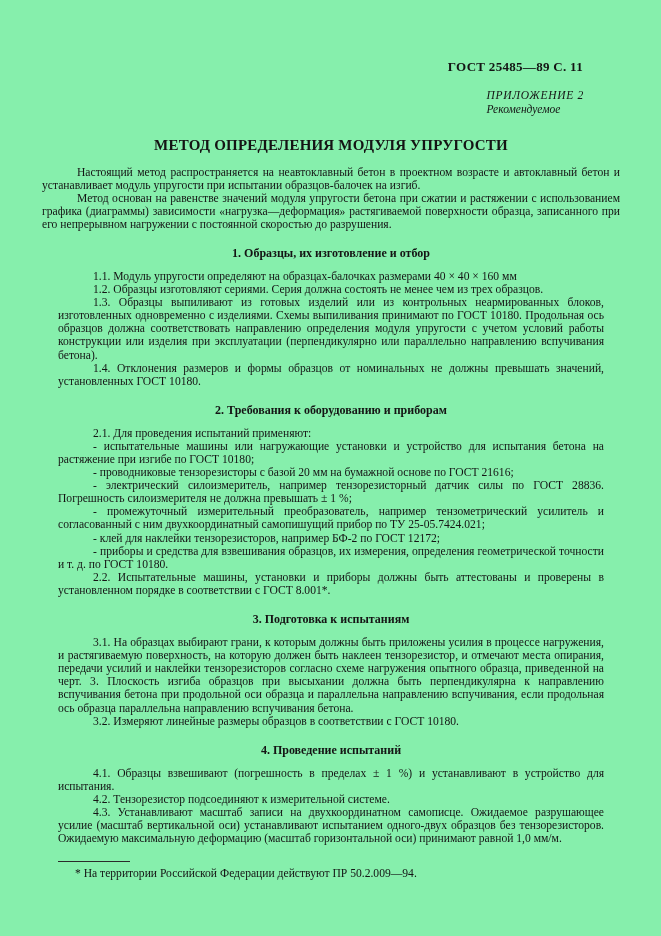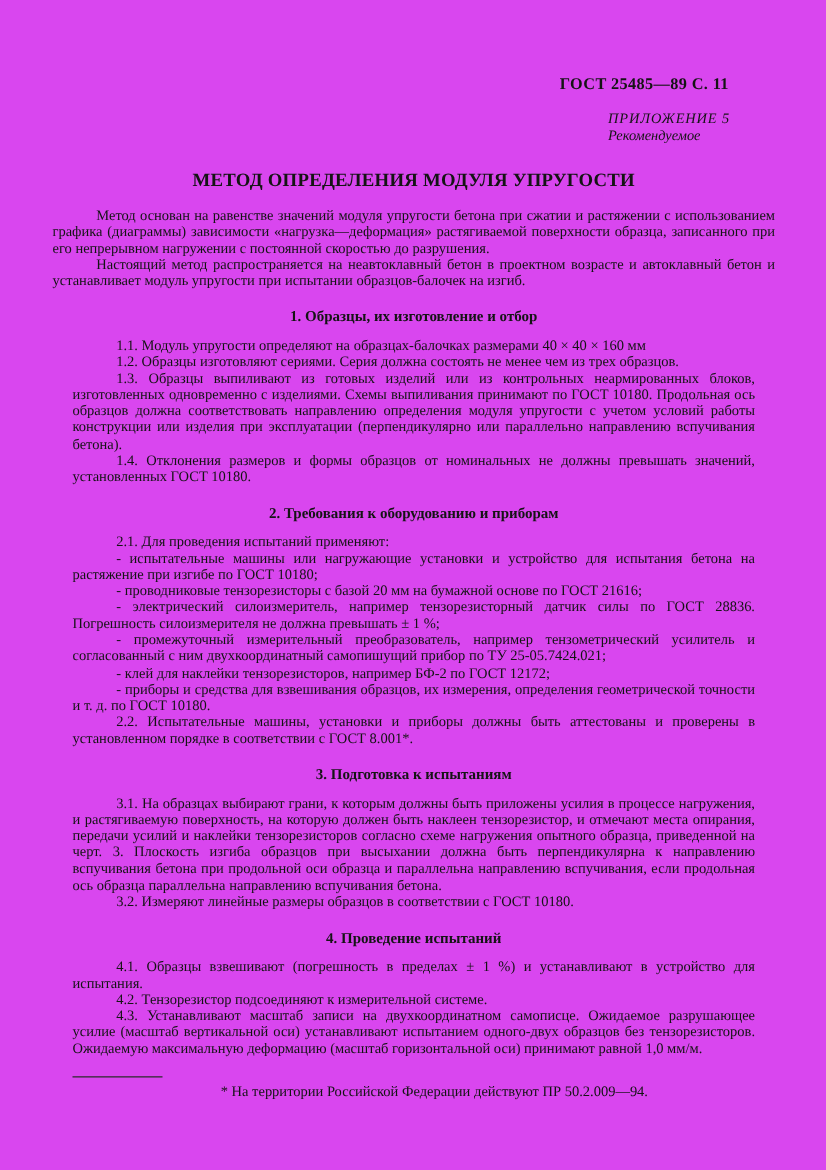--- a/index.html
+++ b/index.html
@@ -8,21 +8,21 @@
     background: #ffffff;
     font-family: "Liberation Serif", "DejaVu Serif", serif;
     color: #141414;
     -webkit-font-smoothing: antialiased;
   }
   .page {
     width: 661px; height: 936px;
     box-sizing: border-box;
     padding: 60px 41px 0 42px;
     overflow: hidden;
-    background: #d946ef;
+    background: #86efac;
   }
   .gost-header {
     text-align: right;
     padding-right: 37px;
     font-weight: bold;
     font-size: 13px;
     line-height: 14px;
     letter-spacing: 0.3px;
   }
   .appendix-wrap {
@@ -67,42 +67,42 @@
     border: none;
     border-top: 1px solid #2a2a2a;
     width: 72px;
     margin: 0 0 0 16px;
   }
   .footnote-text {
     margin: 5px 0 18px 0;
     font-size: 11.6px;
     line-height: 13.1px;
     text-indent: 33px;
-    text-align: center;
+    text-align: left;
   }
 </style>
 </head>
 <body>
 
 <div class="page">
 
   <div class="gost-header">ГОСТ 25485—89 С. 11</div>
 
   <div class="appendix-wrap">
     <div class="appendix-inner">
-      <div class="appendix-label">ПРИЛОЖЕНИЕ 5</div>
+      <div class="appendix-label">ПРИЛОЖЕНИЕ 2</div>
       <div class="appendix-subtitle">Рекомендуемое</div>
     </div>
   </div>
 
   <div class="doc-title">МЕТОД ОПРЕДЕЛЕНИЯ МОДУЛЯ УПРУГОСТИ</div>
 
   <div class="intro">
+    <p class="para">Настоящий метод распространяется на неавтоклавный бетон в проектном возрасте и автоклавный бетон и устанавливает модуль упругости при испытании образцов-балочек на изгиб.</p>
     <p class="para">Метод основан на равенстве значений модуля упругости бетона при сжатии и растяжении с использованием графика (диаграммы) зависимости «нагрузка—деформация» растягиваемой поверхности образца, записанного при его непрерывном нагружении с постоянной скоростью до разрушения.</p>
-    <p class="para">Настоящий метод распространяется на неавтоклавный бетон в проектном возрасте и автоклавный бетон и устанавливает модуль упругости при испытании образцов-балочек на изгиб.</p>
   </div>
 
   <div id="sections-container">
   <div class="section">
     <div class="section-heading">1. Образцы, их изготовление и отбор</div>
     <div class="section-paragraphs">
           <p class="para">1.1. Модуль упругости определяют на образцах-балочках размерами 40 × 40 × 160 мм</p>
           <p class="para">1.2. Образцы изготовляют сериями. Серия должна состоять не менее чем из трех образцов.</p>
           <p class="para">1.3. Образцы выпиливают из готовых изделий или из контрольных неармированных блоков, изготовленных одновременно с изделиями. Схемы выпиливания принимают по ГОСТ 10180. Продольная ось образцов должна соответствовать направлению определения модуля упругости с учетом условий работы конструкции или изделия при эксплуатации (перпендикулярно или параллельно направлению вспучивания бетона).</p>
           <p class="para">1.4. Отклонения размеров и формы образцов от номинальных не должны превышать значений, установленных ГОСТ 10180.</p>

